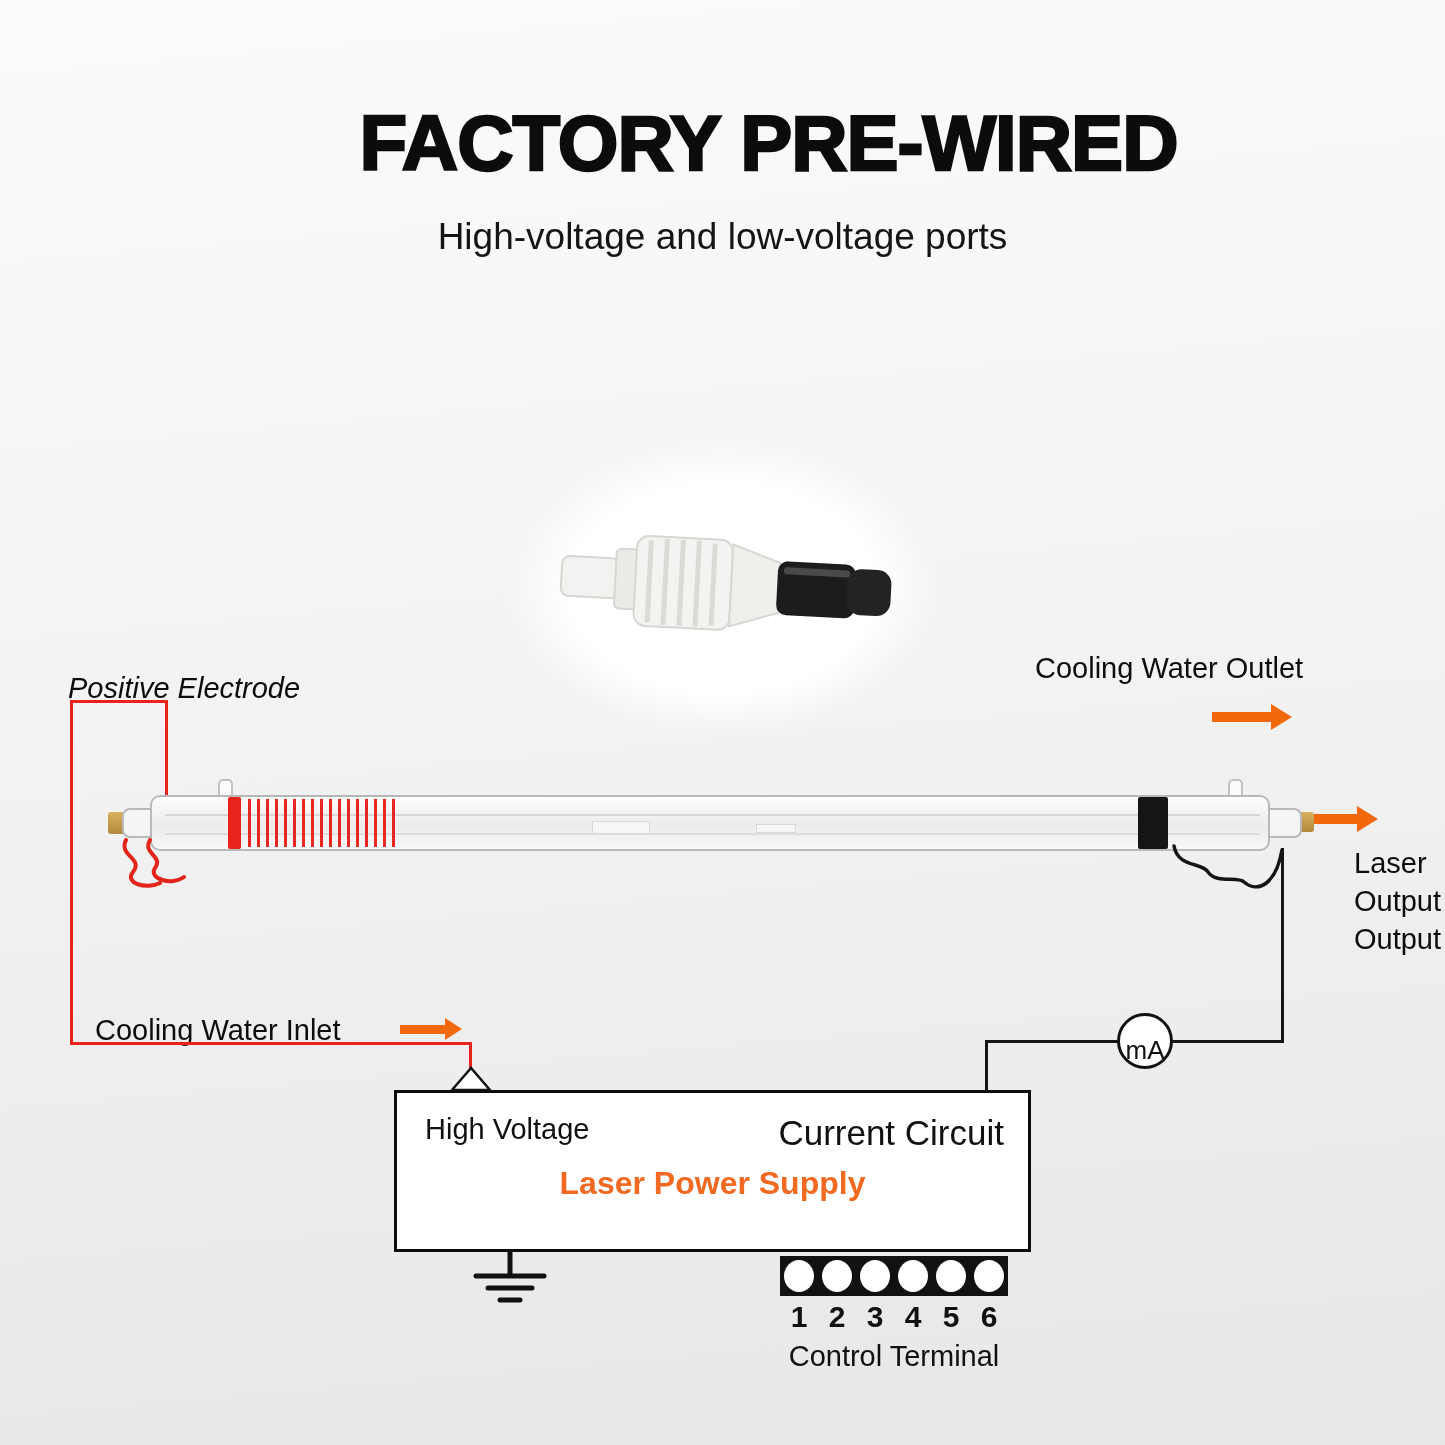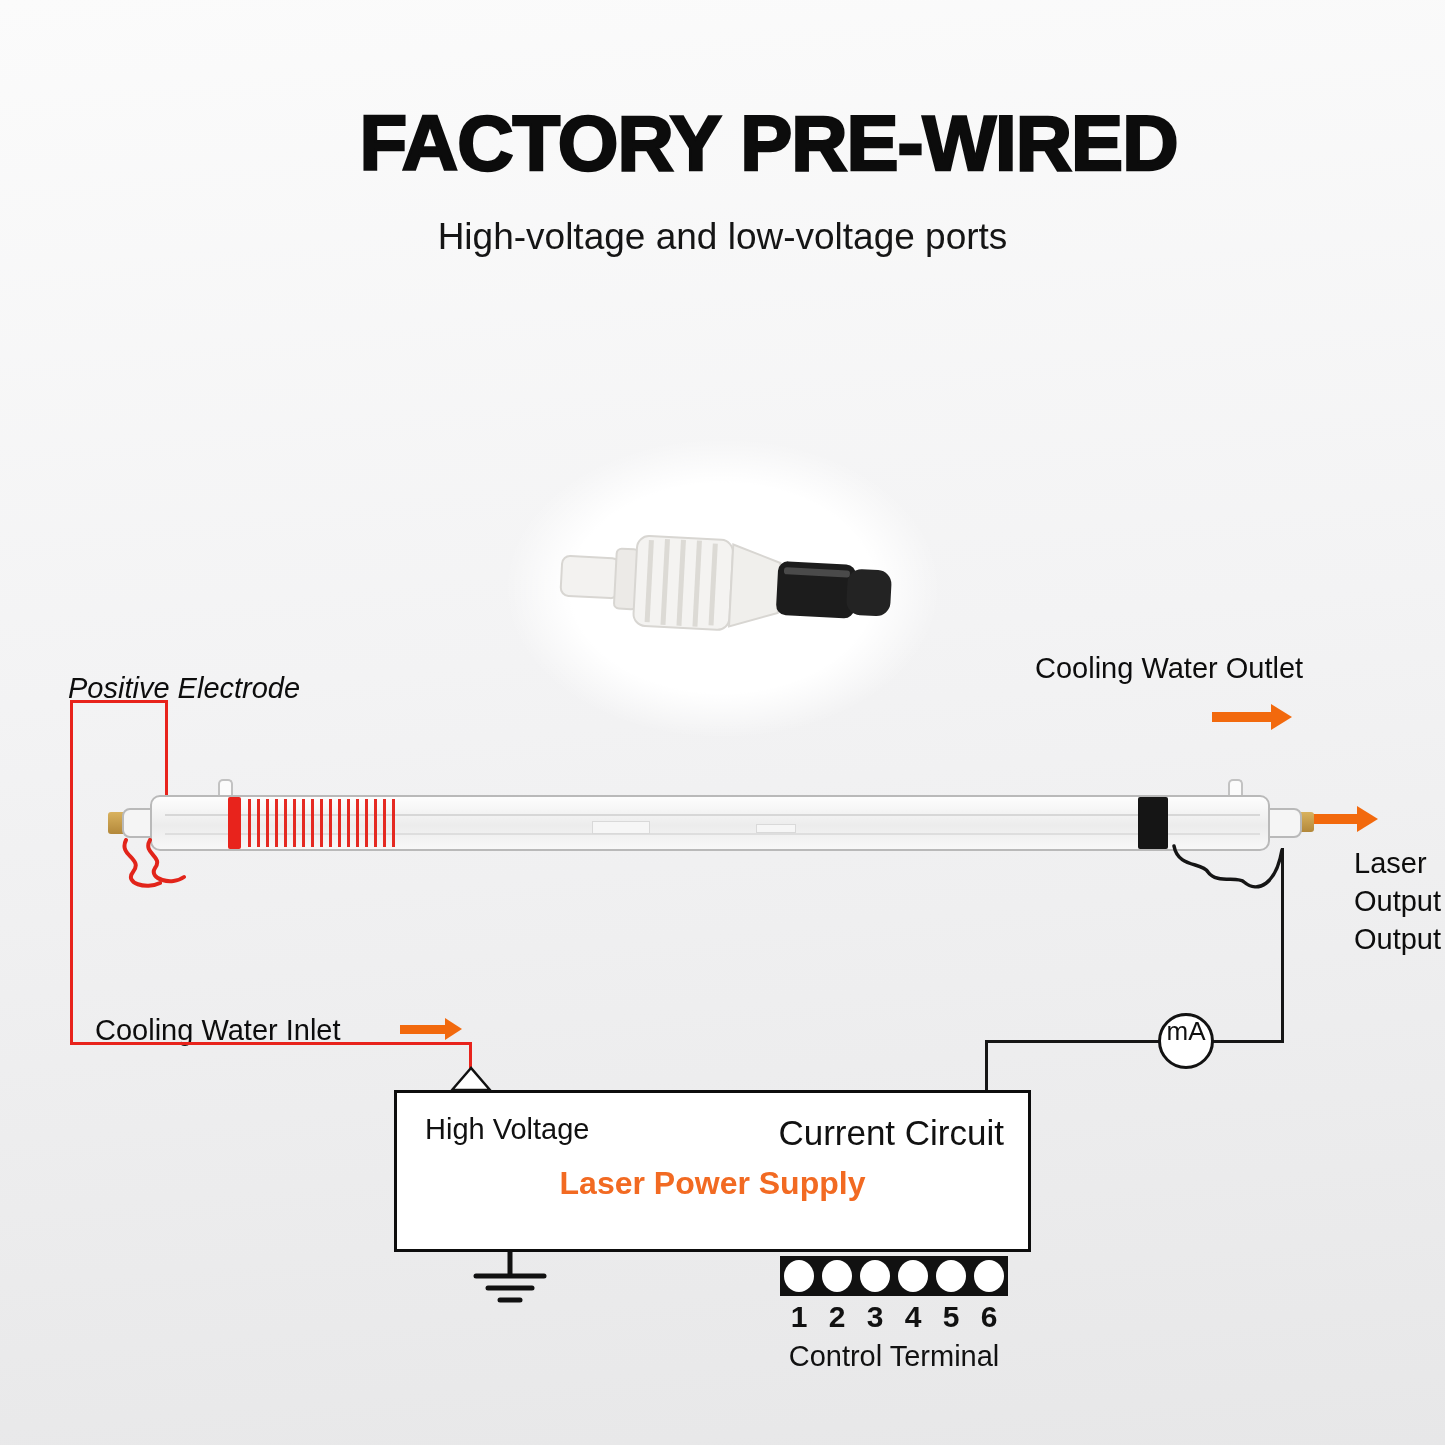--- a/index.html
+++ b/index.html
@@ -39,22 +39,22 @@
   .o-arrow .bar{flex:1;height:10px;background:var(--orange);}
   .o-arrow .head{width:0;height:0;border-top:13px solid transparent;border-bottom:13px solid transparent;border-left:21px solid var(--orange);}
   .o-arrow.sm{height:22px;}
   .o-arrow.sm .bar{height:9px;}
   .o-arrow.sm .head{border-top-width:11px;border-bottom-width:11px;border-left-width:17px;}
   
   .wire-r{position:absolute;background:var(--red);}
   .wire-k{position:absolute;background:#161616;}
   
   .meter{
-    position:absolute;left:1158px;top:1013px;width:56px;height:56px;border-radius:50%;
-    background:#fff;border:3px solid #121212;display:flex;align-items:flex-start;justify-content:center;
+    position:absolute;left:1117px;top:1013px;width:56px;height:56px;border-radius:50%;
+    background:#fff;border:3px solid #121212;display:flex;align-items:flex-end;justify-content:center;
     font-size:26px;z-index:5;
   }
   
   .psu{
     position:absolute;left:394px;top:1090px;width:637px;height:162px;
     background:#fff;border:3px solid #0d0d0d;z-index:4;
   }
   .psu .hv{position:absolute;left:28px;top:20px;font-size:29px;}
   .psu .cc{position:absolute;right:24px;top:20px;font-size:35px;}
   .psu .name{position:absolute;left:0;top:72px;width:100%;text-align:center;font-size:32px;font-weight:bold;color:#f26a22;}

